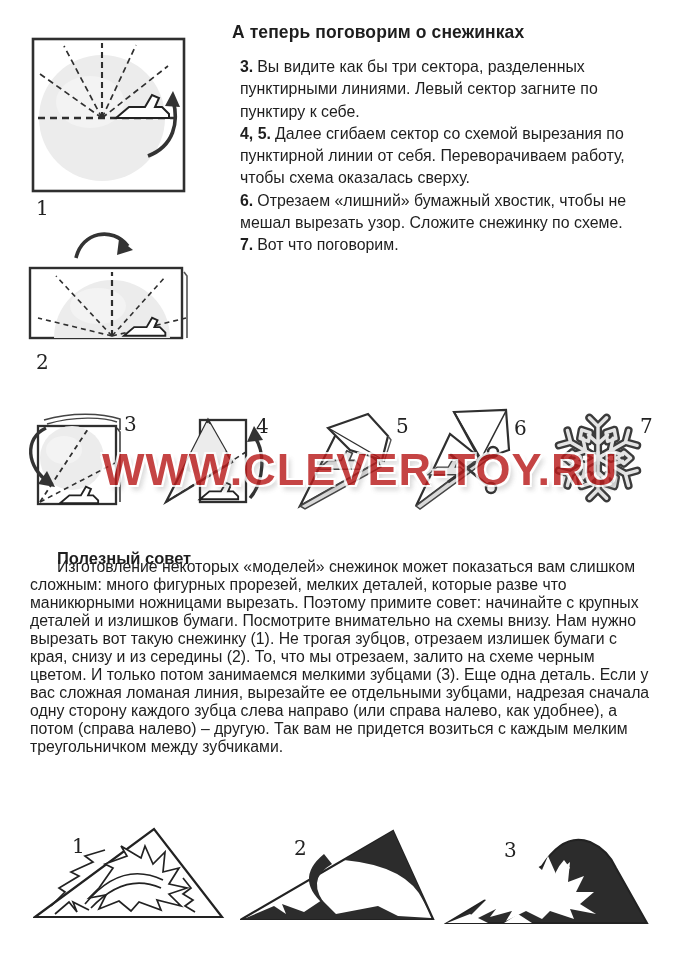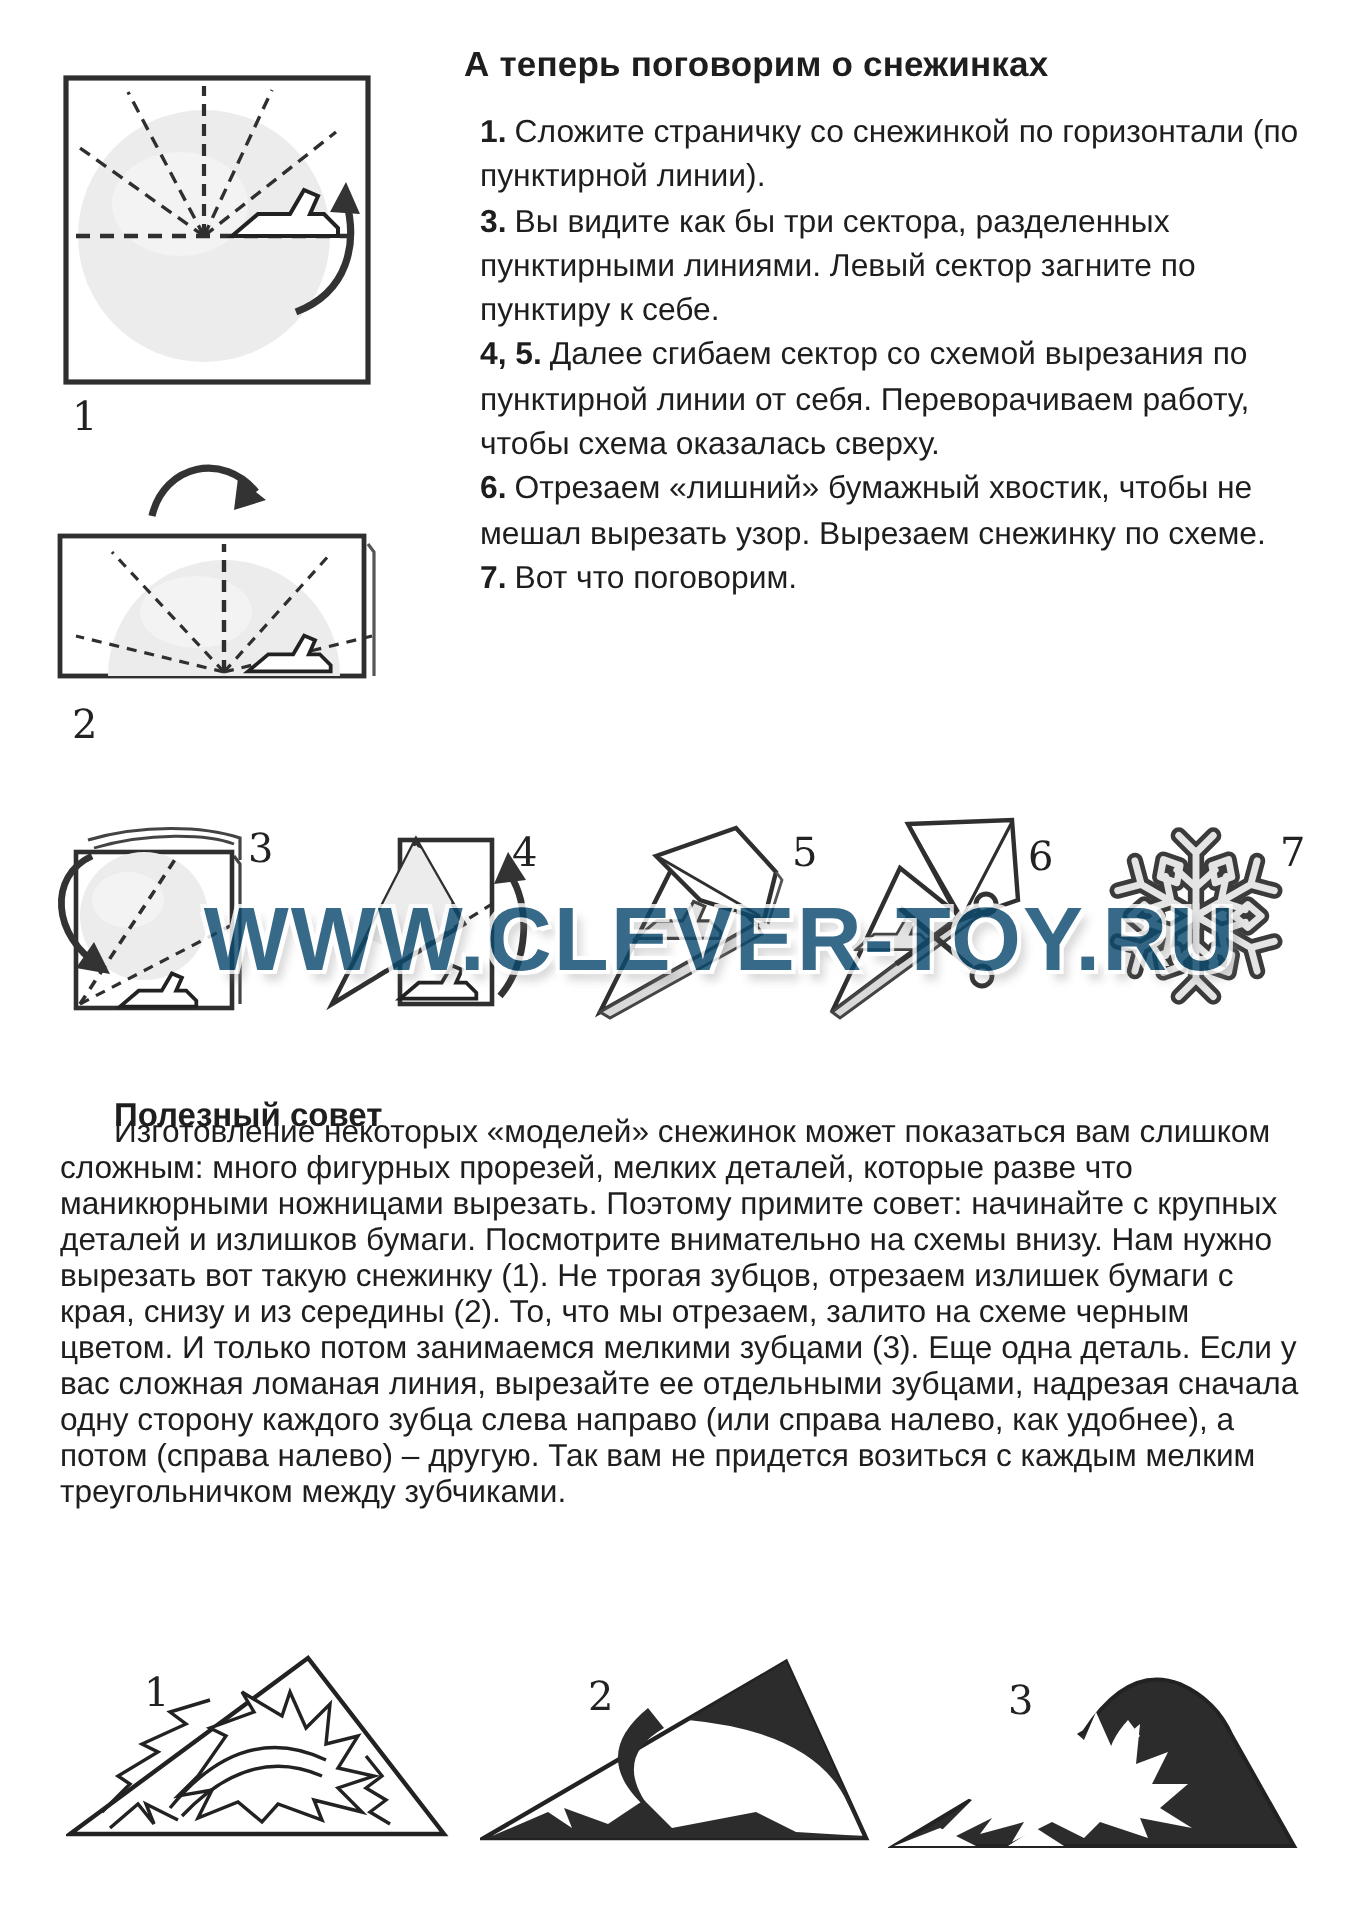--- a/index.html
+++ b/index.html
@@ -5,39 +5,38 @@
   html,body{margin:0;padding:0;background:#fff;}
   .page{position:relative;width:679px;height:960px;background:#fff;overflow:hidden;
         font-family:"Liberation Sans","DejaVu Sans",sans-serif;color:#1e1e1e;}
   .abs{position:absolute;}
   .title{left:232px;top:22px;font-size:17.5px;font-weight:bold;letter-spacing:.1px;}
   .instructions{left:240px;top:56px;width:424px;font-size:15.9px;line-height:22.3px;}
   .instructions p{margin:0;}
   .instructions b{margin-right:4px;}
   .fig-label{font-family:"DejaVu Serif","Liberation Serif",serif;font-size:20px;color:#222;z-index:4;}
   .watermark{left:40px;top:444px;width:640px;text-align:center;white-space:nowrap;
-             font-weight:bold;font-size:45px;letter-spacing:1px;color:#0c4a6e;opacity:.82;z-index:6;
+             font-weight:bold;font-size:45px;letter-spacing:1px;color:#b91c1c;opacity:.82;z-index:6;
              text-shadow:-2px -2px 0 #fff,2px -2px 0 #fff,-2px 2px 0 #fff,2px 2px 0 #fff,4px 5px 5px rgba(130,130,130,.4);}
   .advice-heading{left:57px;top:549px;font-size:16.5px;font-weight:bold;}
   .advice-body{left:30px;top:558px;width:624px;font-size:15.8px;line-height:18px;text-indent:27px;}
   svg{display:block;}
   .fig{z-index:1;}
 </style>
 </head>
 <body>
 
 <div class="page">
 
   <div class="abs title">А теперь поговорим о снежинках</div>
 
   <div class="abs instructions">
-    <p><b>1.</b><span>Сложите страничку со снежинкой по горизонтали (по пунктирной линии).</span></p>
     <p><b>3.</b><span>Вы видите как бы три сектора, разделенных пунктирными линиями. Левый сектор загните по пунктиру к себе.</span></p>
     <p><b>4, 5.</b><span>Далее сгибаем сектор со схемой вырезания по пунктирной линии от себя. Переворачиваем работу, чтобы схема оказалась сверху.</span></p>
-    <p><b>6.</b><span>Отрезаем «лишний» бумажный хвостик, чтобы не мешал вырезать узор. Вырезаем снежинку по схеме.</span></p>
+    <p><b>6.</b><span>Отрезаем «лишний» бумажный хвостик, чтобы не мешал вырезать узор. Сложите снежинку по схеме.</span></p>
     <p><b>7.</b><span>Вот что поговорим.</span></p>
   </div>
 
   <div class="abs fig" style="left:30px;top:36px;">
     <svg width="157" height="158" viewBox="0 0 157 158">
       <rect x="3" y="3" width="151" height="152" fill="#fff" stroke="#2f2f2f" stroke-width="2.6"></rect>
       <circle cx="72" cy="82" r="63" fill="#ececec"></circle>
       <ellipse cx="60" cy="66" rx="34" ry="26" fill="#f3f3f3"></ellipse>
       <g stroke="#2f2f2f" fill="none">
         <path d="M8,82 H150" stroke-width="2.3" stroke-dasharray="7 5"></path>

